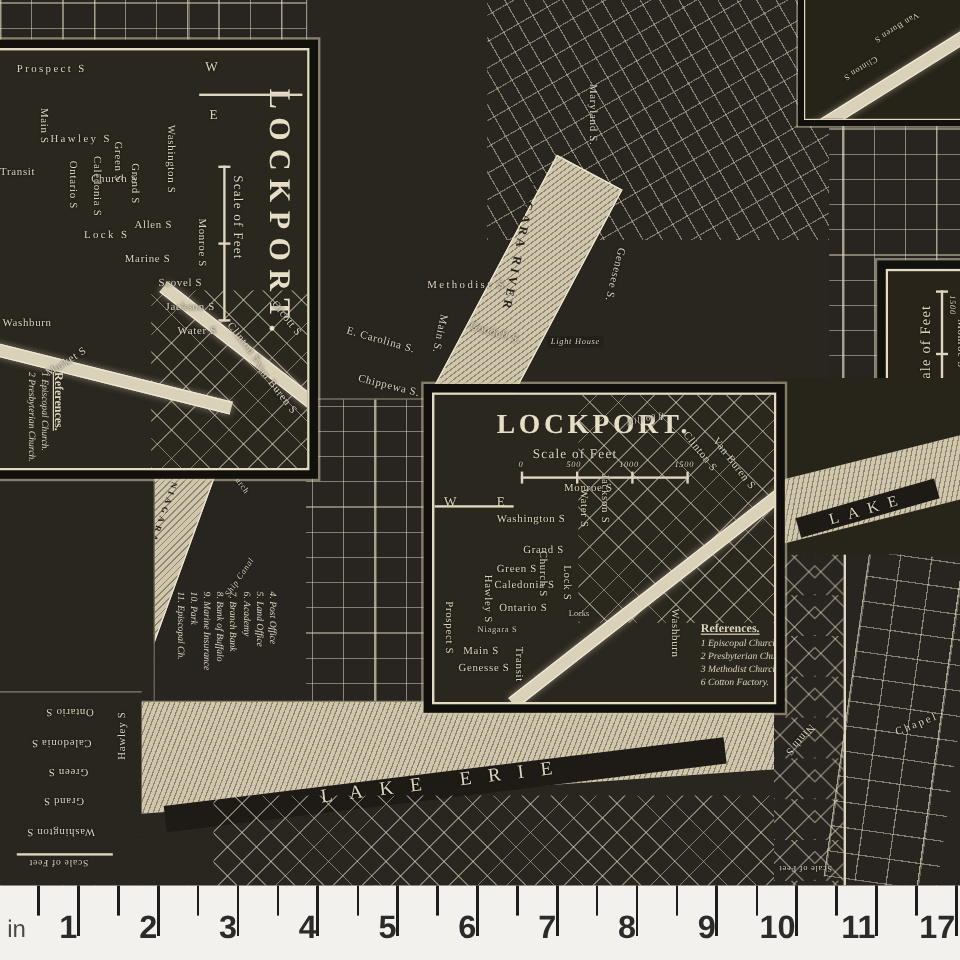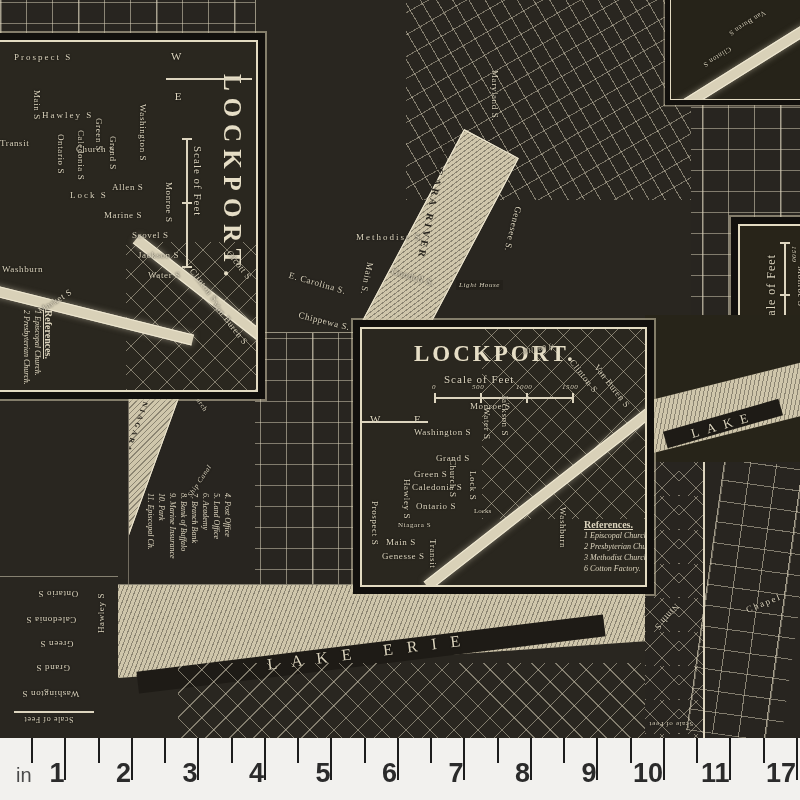--- a/index.html
+++ b/index.html
@@ -41,21 +41,21 @@
   .refs .hd{font-style:normal;font-weight:bold;font-size:10px;text-decoration:underline;}
   .sbar{position:absolute;background:#ddd5bf;}
   .ruler{position:absolute;left:0;top:738px;width:800px;height:62px;background:#f2f1ee;}
   .ticks{position:absolute;top:0;left:0;width:100%;}
   .ticks.major{height:42px;background:repeating-linear-gradient(90deg,
       transparent 0 64.2px, #1d1d1d 64.2px 66.5px);}
   .ticks.minor{height:25px;background:repeating-linear-gradient(90deg,
       transparent 0 31.1px, #1d1d1d 31.1px 33.25px);}
   .rn{position:absolute;top:20px;width:40px;text-align:right;
       font-family:"Liberation Sans",sans-serif;font-weight:bold;font-size:27px;color:#2b2b2b;}
-  .unit{position:absolute;left:16px;top:26px;font-family:"Liberation Sans",sans-serif;
+  .unit{position:absolute;left:6px;top:26px;font-family:"Liberation Sans",sans-serif;
       font-size:20px;color:#4a4a4a;}
   .logo{position:absolute;left:28px;top:34px;font-family:"DejaVu Serif",serif;
       font-style:italic;font-weight:bold;font-size:19px;color:#5c2b77;}
   .site{position:absolute;right:12px;top:32px;font-family:"Liberation Sans",sans-serif;
       font-size:21px;letter-spacing:.5px;color:#9a3c96;}
 </style>
 </head>
 <body>
 
 <div class="stage">

